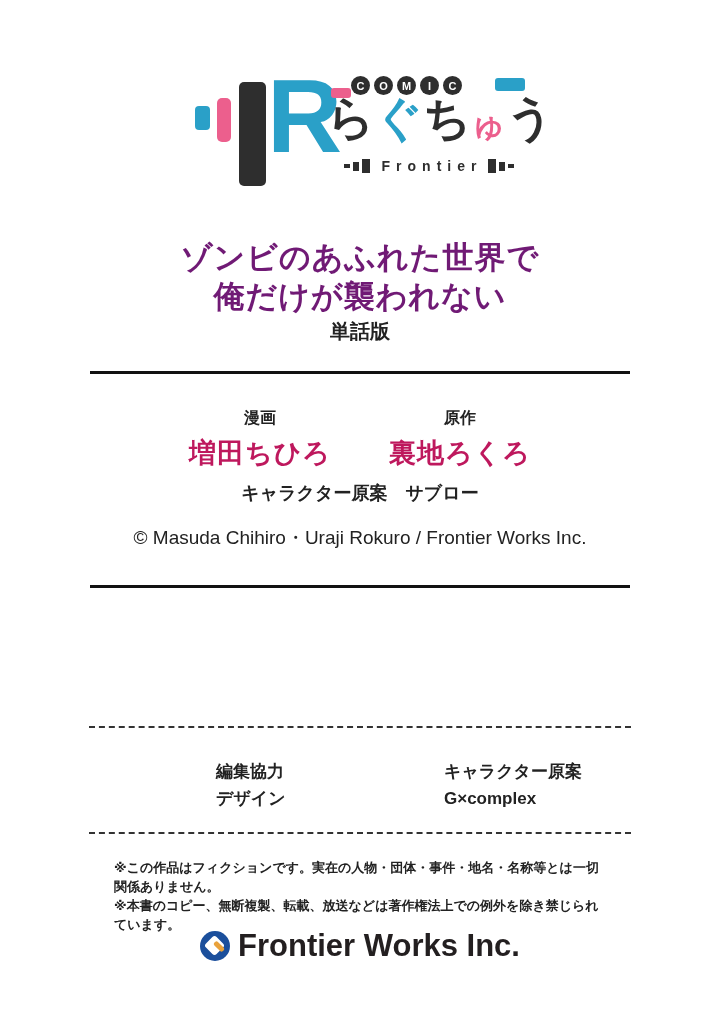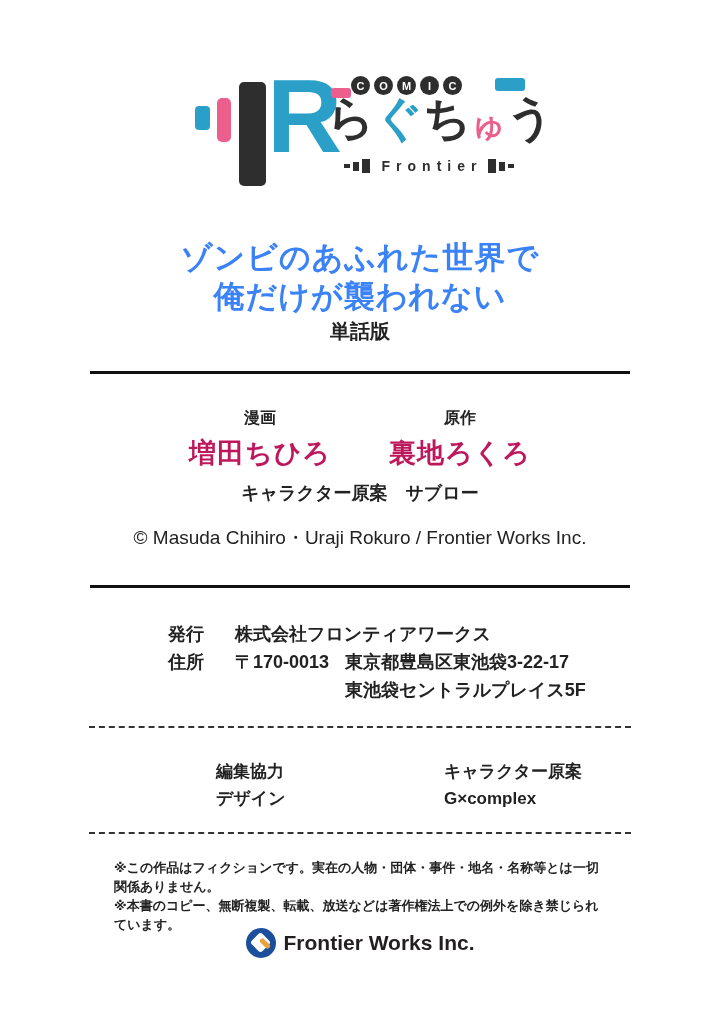--- a/index.html
+++ b/index.html
@@ -55,21 +55,21 @@
     padding-left:6px;
   }
   .blocks{display:flex;align-items:center;gap:3px;}
   .blocks i{display:block;background:#2E2E2E;}
   .blocks .b1{width:6px;height:4px;}
   .blocks .b2{width:6px;height:9px;}
   .blocks .b3{width:8px;height:14px;}
   
   .title{
     position:absolute;top:238px;left:0;right:0;
-    text-align:center;font-weight:700;color:#3b82f6;
+    text-align:center;font-weight:700;color:#701a75;
     font-size:31px;line-height:39px;letter-spacing:1px;
   }
   .edition{
     position:absolute;top:318px;left:0;right:0;
     text-align:center;font-weight:700;font-size:20px;color:#222;
   }
   
   .rule{position:absolute;left:90px;width:540px;height:3px;background:#111;}
   .rule.r1{top:371px;}
   .rule.r2{top:585px;}
@@ -127,21 +127,21 @@
     background:#1B4F9C;flex:0 0 30px;overflow:hidden;
   }
   .fw-icon .diamond{
     position:absolute;left:7px;top:7px;width:15px;height:15px;
     background:#ffffff;border-radius:3px;transform:rotate(45deg);
   }
   .fw-icon .stripe{
     position:absolute;left:13px;top:13px;width:12px;height:5px;
     background:#E9A23B;border-radius:2px;transform:rotate(45deg);
   }
-  .fw-name{font-size:21px;font-weight:700;color:#231f20;letter-spacing:0px;}
+  .fw-name{font-size:31px;font-weight:700;color:#231f20;letter-spacing:0px;}
 </style>
 </head>
 <body>
 
 <div class="page">
 
   <div class="logo-wrap">
     <div class="logo">
       <div class="rmark">
         <span class="bar-blue"></span>
@@ -199,34 +199,20 @@
     <div class="credit-col">
       <div class="credit-role">原作</div>
       <div class="credit-name">裏地ろくろ</div>
     </div>
   </div>
   <div class="chara">キャラクター原案　サブロー</div>
   <div class="copyright">© Masuda Chihiro・Uraji Rokuro / Frontier Works Inc.</div>
 
   <div class="rule r2"></div>
 
-  <div class="publisher">
-    <div class="pub-row">
-      <span class="pub-label">発行</span>
-      <span>株式会社フロンティアワークス</span>
-    </div>
-    <div class="pub-row">
-      <span class="pub-label">住所</span>
-      <span><span class="postal">〒170-0013</span><span>東京都豊島区東池袋3-22-17</span></span>
-    </div>
-    <div class="pub-row">
-      <span class="pub-label"></span>
-      <span class="addr2">東池袋セントラルプレイス5F</span>
-    </div>
-  </div>
 
   <div class="dashed d1"></div>
 
   <div class="staff">
     <div class="staff-row">
       <span class="staff-label">編集協力</span>
       <span>キャラクター原案</span>
     </div>
     <div class="staff-row">
       <span class="staff-label">デザイン</span>

